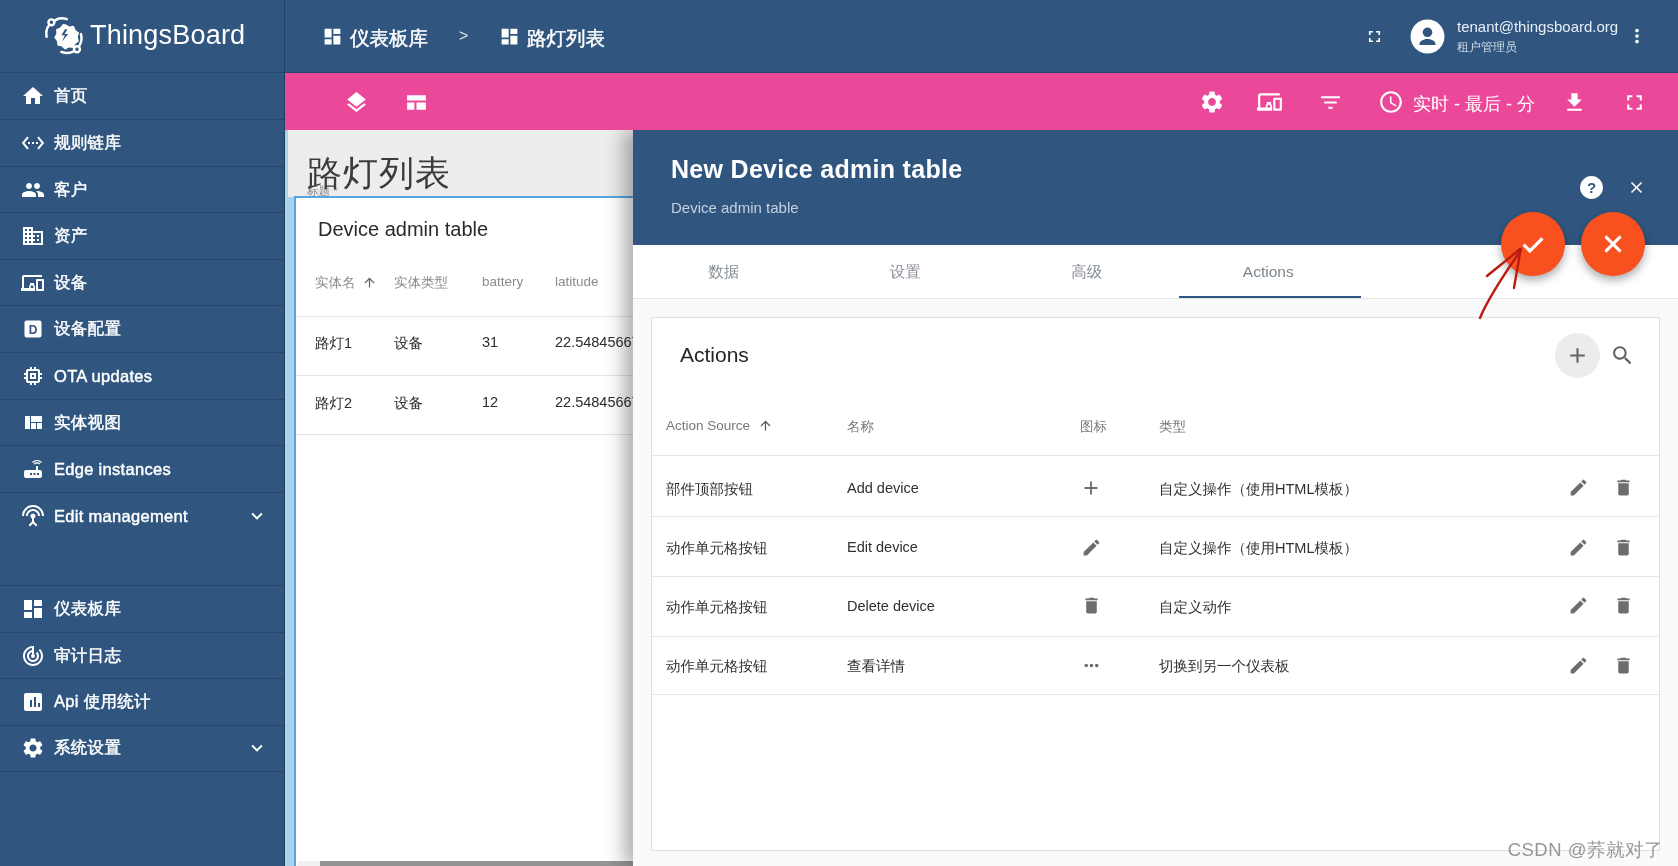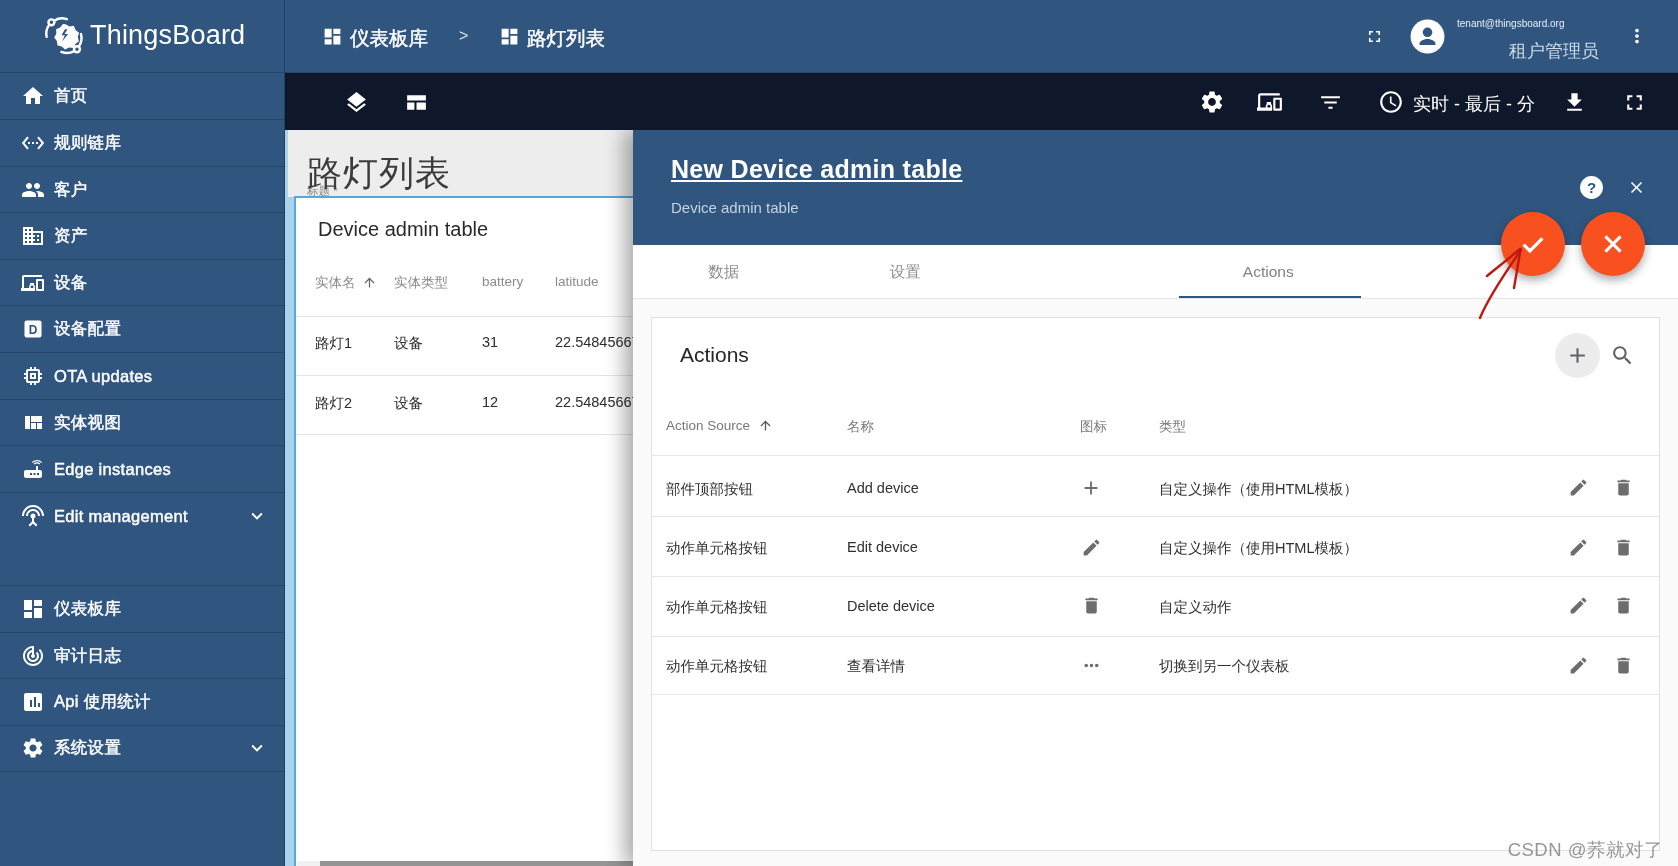--- a/index.html
+++ b/index.html
@@ -14,39 +14,39 @@
   #logo svg { position:absolute; left:42px; top:15px; }
   #logo span { position:absolute; left:90px; top:20px; font-size:27px; color:#fff; letter-spacing:0.2px; }
   .mi { position:absolute; left:0; width:337px; height:47px; border-top:1px solid rgba(0,0,0,0.18); color:#fff; }
   .mi svg { position:absolute; left:21px; top:50%; margin-top:-12px; }
   .mi span { position:absolute; left:54px; top:50%; transform:translateY(-50%); font-size:16.5px; letter-spacing:0.3px; -webkit-text-stroke:0.45px #fff; }
   .mi .chev { position:absolute; left:246px; top:50%; margin-top:-11px; }
 
   
   #hdr { left:285px; top:0; width:1393px; height:73px; background:#305680; border-bottom:1px solid rgba(0,0,0,0.18); }
   
-  #tbar { left:285px; top:73px; width:1393px; height:57px; background:#0f172a; }
+  #tbar { left:285px; top:73px; width:1393px; height:57px; background:#ec4899; }
 
   
   #under { left:285px; top:130px; width:450px; height:736px; background:#a9d3ec; }
   #titlefield { position:absolute; left:3px; top:0; width:447px; height:67px; background:#ededed; }
   #titlefield .lab { position:absolute; left:19px; top:6px; font-size:11.5px; color:#8a8a8a;margin-top:48px; }
   #titlefield .big { position:absolute; left:19px; top:20px; font-size:35px; color:#3c3c3c; letter-spacing:1px; }
   #wcard { position:absolute; left:9px; top:66px; width:441px; height:670px; background:#fff; border-left:2.5px solid #55a7e1; border-top:2.5px solid #55a7e1; }
   #wcard .wtitle { position:absolute; left:23px; top:89px; font-size:20px; color:#2a2a2a; }
   .uth { position:absolute; font-size:13.5px; color:#8b8b8b; top:76px; }
   .utr { position:absolute; font-size:14.5px; color:#2d2d2d; }
   .uline { position:absolute; left:0; width:441px; height:1px; background:#e4e4e4; }
   #hscroll { position:absolute; left:12px; top:731px; width:438px; height:5px; background:#f1f1f1; }
   #hscroll div { position:absolute; left:23px; top:0; width:415px; height:5px; background:#949494; }
 
   
   #modal { left:633px; top:130px; width:1045px; height:736px; background:#fafafa; box-shadow:-9px 0 18px rgba(0,0,0,0.32); clip-path:inset(0 0 0 -45px); }
   #mhead { position:absolute; left:0; top:0; width:1045px; height:115px; background:#305680; }
-  #mhead .t1 { position:absolute; left:38px; top:25px; font-size:25px; font-weight:bold; color:#fff; letter-spacing:0.3px;text-decoration:underline; }
+  #mhead .t1 { position:absolute; left:38px; top:25px; font-size:25px; font-weight:bold; color:#fff; letter-spacing:0.3px; }
   #mhead .t2 { position:absolute; left:38px; top:69px; font-size:15px; color:#c4d0dd; }
   #tabs { position:absolute; left:0; top:115px; width:1217px; height:54px; background:#fff; border-bottom:1px solid #e5e5e5; }
   .tab { position:absolute; top:0; width:181.5px; height:54px; line-height:53px; text-align:center; font-size:15.5px; color:#878d95; }
   #tabink { position:absolute; left:546px; bottom:0; width:182px; height:2.5px; background:#2d5680; }
   #mbody { position:absolute; left:0; top:169px; width:1045px; height:567px; background:#fafafa; }
   #acard { position:absolute; left:18px; top:18px; width:1009px; height:534px; background:#fff; border:1px solid #e0e0e0; }
   #acard .atitle { position:absolute; left:28px; top:25px; font-size:21px; color:#262626; }
   .ath { position:absolute; top:100px; font-size:13.5px; color:#787878; }
   .atr { position:absolute; font-size:14.5px; color:#303030; }
   .aline { position:absolute; left:0; width:1007px; height:1px; background:#e6e6e6; }
@@ -174,22 +174,22 @@
       </svg>
     <span style="position:absolute;left:242px;top:25px;font-size:19.5px;color:#fff;-webkit-text-stroke:0.45px #fff">路灯列表</span>
     <svg style="position:absolute;left:1080px;top:27px" width="19" height="19" viewBox="0 0 24 24" fill="#fff">
         <path d="M7 14H5v5h5v-2H7v-3zm-2-4h2V7h3V5H5v5zm12 7h-3v2h5v-5h-2v3zM14 5v2h3v3h2V5h-5z"></path>
       </svg>
     <svg style="position:absolute;left:1124px;top:18px" width="37" height="37" viewBox="0 0 24 24">
         <circle cx="12" cy="12" r="11" fill="#fff"></circle>
         <circle cx="12" cy="9.3" r="3.1" fill="#305680"></circle>
         <path d="M12 13.6c-2.8 0-5.2 1.5-5.2 3.3v.6h10.4v-.6c0-1.8-2.4-3.3-5.2-3.3z" fill="#305680"></path>
       </svg>
-    <span style="position:absolute;left:1172px;top:18px;font-size:10px;color:#e8eef5">tenant@thingsboard.org</span>
-    <span style="position:absolute;left:1224px;top:39px;font-size:18px;color:#cfdae6">租户管理员</span>
+    <span style="position:absolute;left:1172px;top:18px;font-size:15px;color:#e8eef5">tenant@thingsboard.org</span>
+    <span style="position:absolute;left:1172px;top:39px;font-size:12px;color:#cfdae6">租户管理员</span>
     <svg style="position:absolute;left:1341px;top:25px" width="22" height="22" viewBox="0 0 24 24" fill="#fff">
         <path d="M12 8c1.1 0 2-.9 2-2s-.9-2-2-2-2 .9-2 2 .9 2 2 2zm0 2c-1.1 0-2 .9-2 2s.9 2 2 2 2-.9 2-2-.9-2-2-2zm0 6c-1.1 0-2 .9-2 2s.9 2 2 2 2-.9 2-2-.9-2-2-2z"></path>
       </svg>
   </div>
   <div id="tbar" class="abs">
     <svg style="position:absolute;left:59px;top:17px" width="25" height="25" viewBox="0 0 24 24" fill="#fff">
         <path d="M11.99 18.54l-7.37-5.73L3 14.07l9 7 9-7-1.63-1.27-7.38 5.74zM12 16l7.36-5.73L21 9l-9-7-9 7 1.63 1.27L12 16z"></path>
       </svg>
     <svg style="position:absolute;left:119px;top:17px" width="25" height="25" viewBox="0 0 24 24" fill="#fff">
         <path d="M3 5h18v5H3zM3 12h7v7H3zM12 12h9v7h-9z"></path>
@@ -252,20 +252,21 @@
           <circle cx="12" cy="12" r="11" fill="#fff"></circle>
           <text x="12" y="17" font-size="14.5" font-weight="bold" fill="#305680" text-anchor="middle" font-family="Liberation Sans">?</text>
         </svg>
       <svg style="position:absolute;left:994px;top:48px" width="19" height="19" viewBox="0 0 24 24" fill="#fff">
           <path d="M19 6.41 17.59 5 12 10.59 6.41 5 5 6.41 10.59 12 5 17.59 6.41 19 12 13.41 17.59 19 19 17.59 13.41 12z"></path>
         </svg>
     </div>
     <div id="tabs">
       <div class="tab" style="left:0">数据</div>
       <div class="tab" style="left:181.5px">设置</div>
+      <div class="tab" style="left:363px">高级</div>
       <div class="tab" style="left:544.5px;color:#7b838c">Actions</div>
       <div id="tabink"></div>
     </div>
     <div id="mbody">
       <div id="acard">
         <div class="atitle">Actions</div>
         <div style="position:absolute;left:903px;top:15px;width:45px;height:45px;border-radius:50%;background:#ececec"></div>
         <svg style="position:absolute;left:913px;top:25px" width="25" height="25" viewBox="0 0 24 24" fill="#5f6368">
             <path d="M19 13h-6v6h-2v-6H5v-2h6V5h2v6h6v2z"></path>
           </svg>

